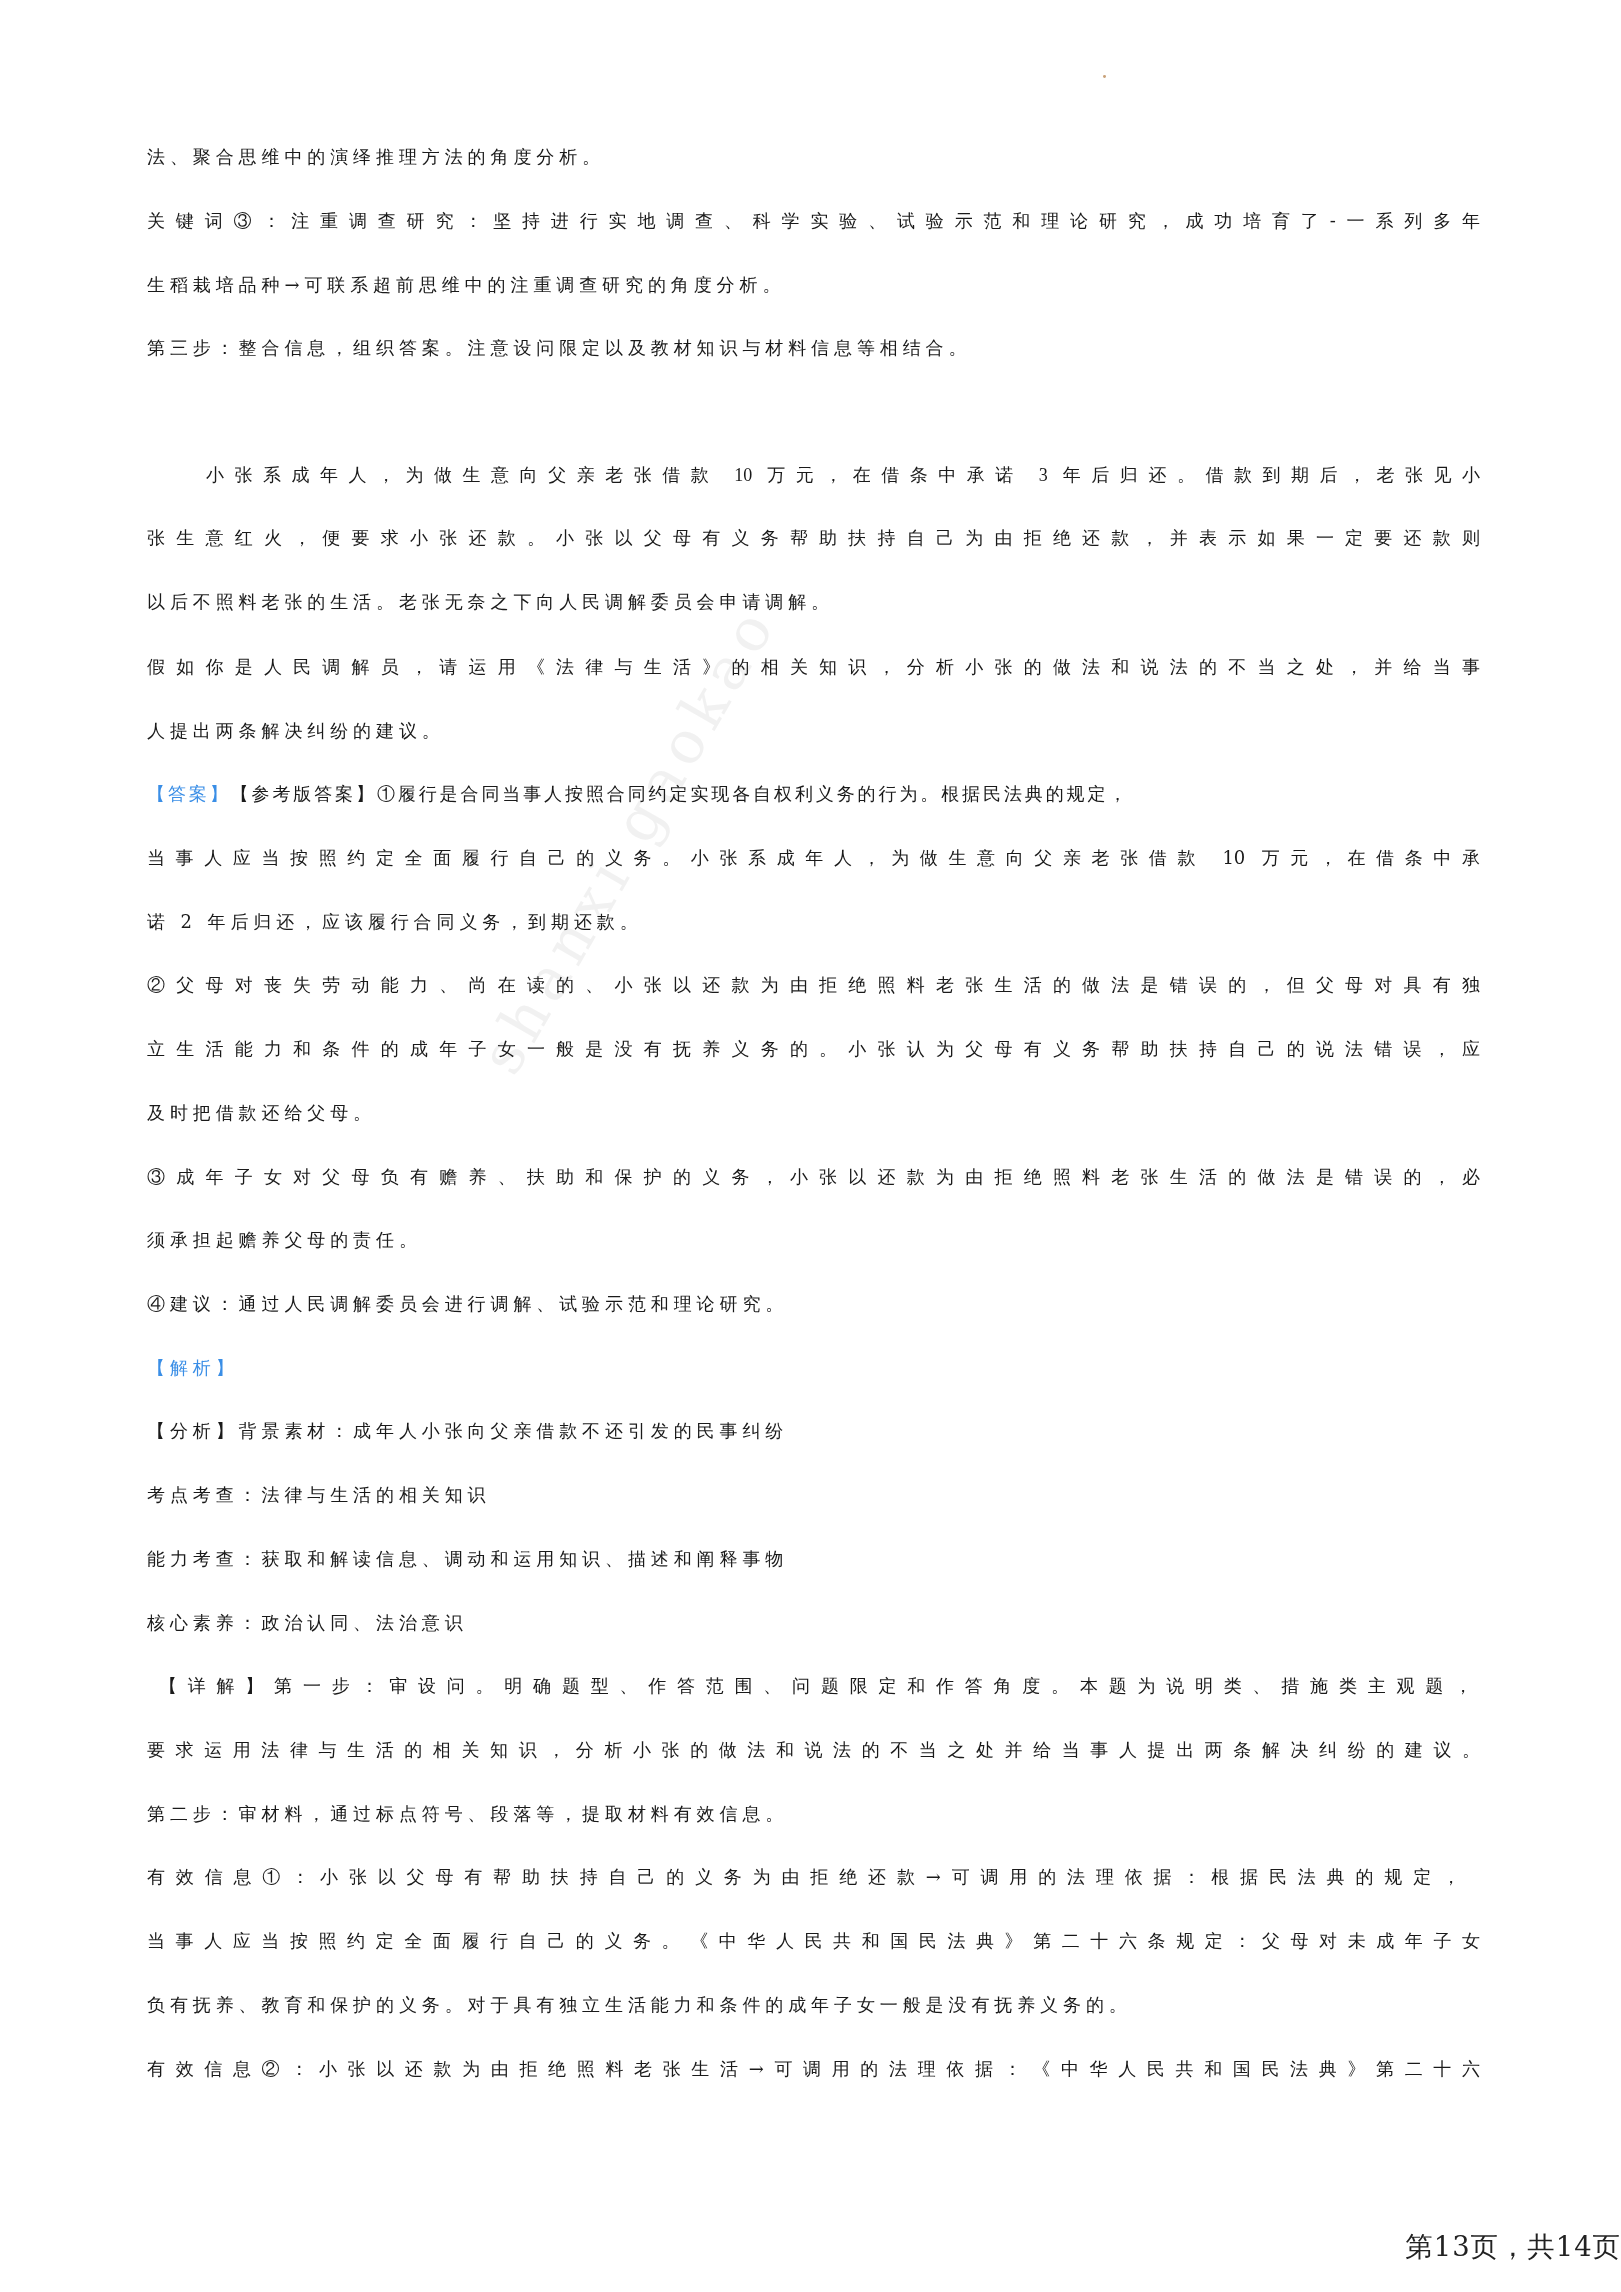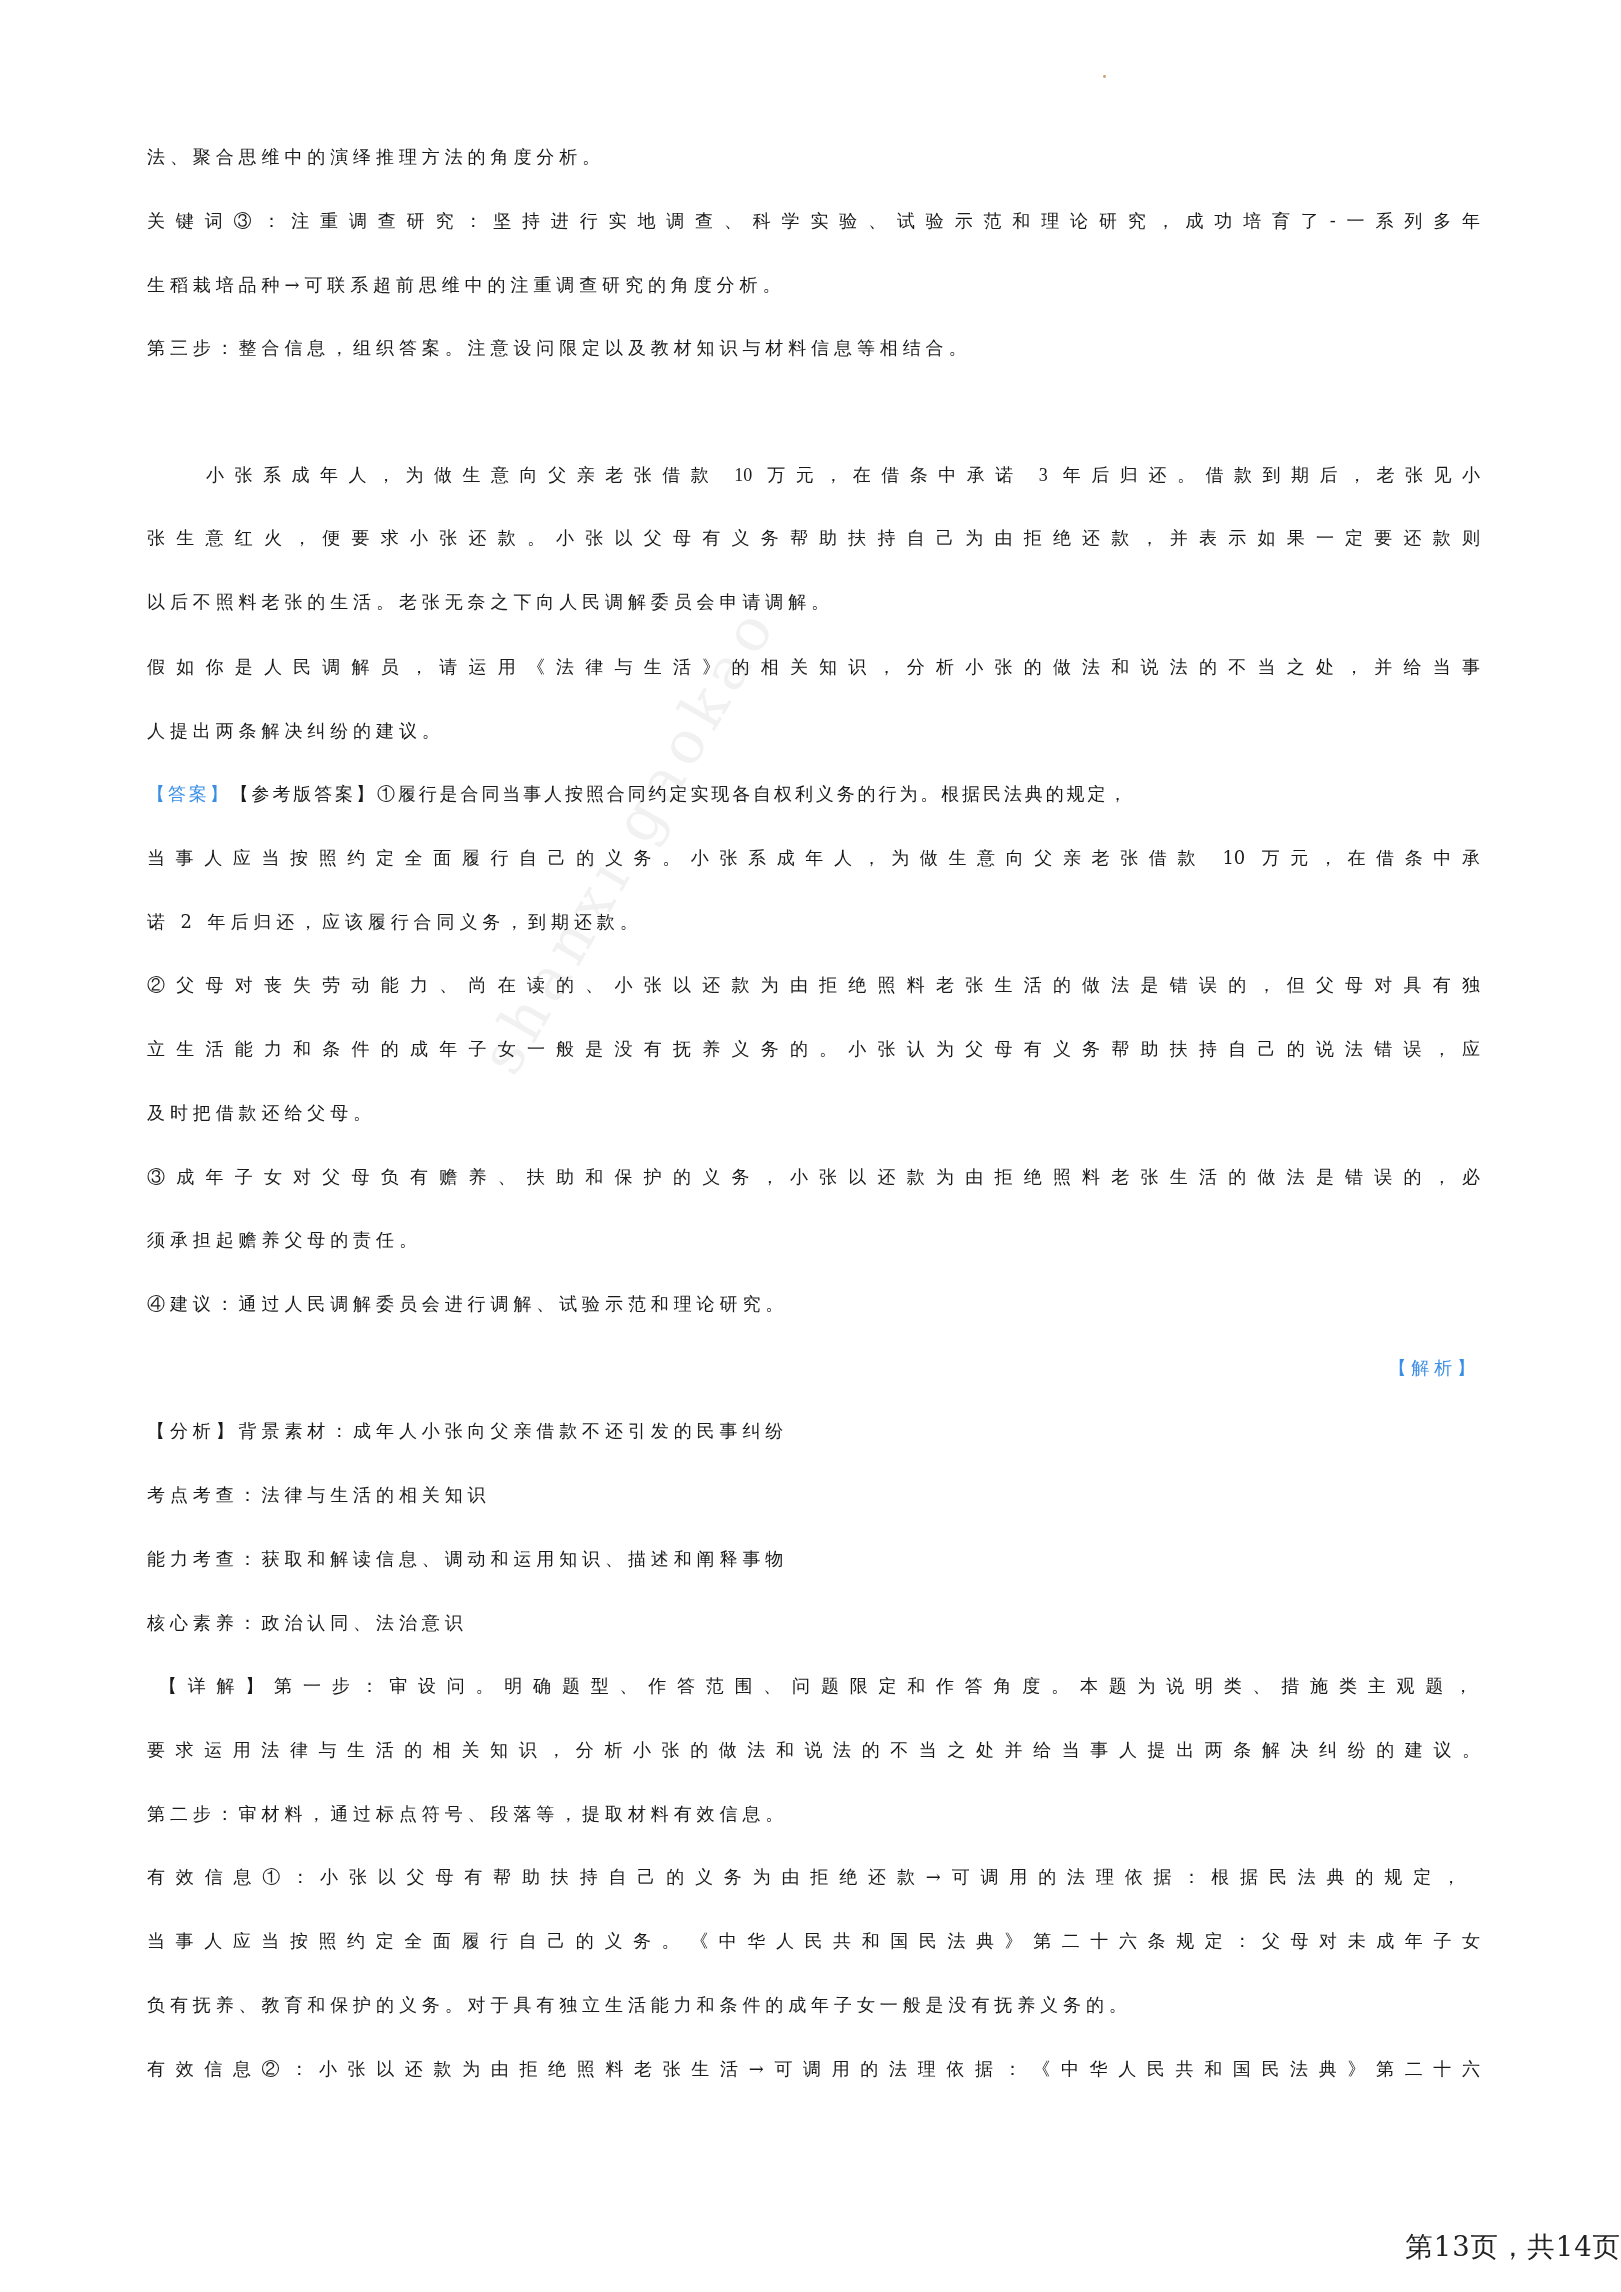--- a/index.html
+++ b/index.html
@@ -4,21 +4,21 @@
 <style>
   html, body { margin: 0; padding: 0; background: #ffffff; }
   body { width: 1621px; height: 2293px; position: relative; overflow: hidden;
          font-family: "DejaVu Serif", "Liberation Serif", serif; color: #1a1a1a; }
   .page { position: absolute; left: 0; top: 0; width: 1621px; height: 2293px; background: #fff; }
   .line { position: absolute; left: 147px; width: 1333px; height: 39px; line-height: 39px;
           font-size: 18px; letter-spacing: 4.9px; white-space: nowrap; overflow: hidden; }
   .justify { text-align: justify; text-align-last: justify; letter-spacing: 0; }
   .kai { font-family: "Liberation Serif", "DejaVu Serif", serif; }
   .indent { left: 206px; width: 1274px; }
-  .blue { color: #3a8ee6; text-align: right; }
+  .blue { color: #3a8ee6; }
   .footer { position: absolute; left: 0; width: 1621px; top: 2227px; height: 39px;
             line-height: 39px; text-align: right; font-size: 27.4px; letter-spacing: 1px; color: #222; }
   .corner-mark { position: absolute; left: 1103px; top: 75px; width: 2.9px; height: 2.9px;
                  background: #c9a27a; border-radius: 50%; }
   .watermark { position: absolute; left: 686px; top: 686px; width: 412px; height: 745px;
                color: rgba(200,200,200,0.25); font-size: 59px; transform: rotate(-60deg);
                transform-origin: center; white-space: nowrap; pointer-events: none; letter-spacing: 7.8px; }
 </style>
 </head>
 <body>

